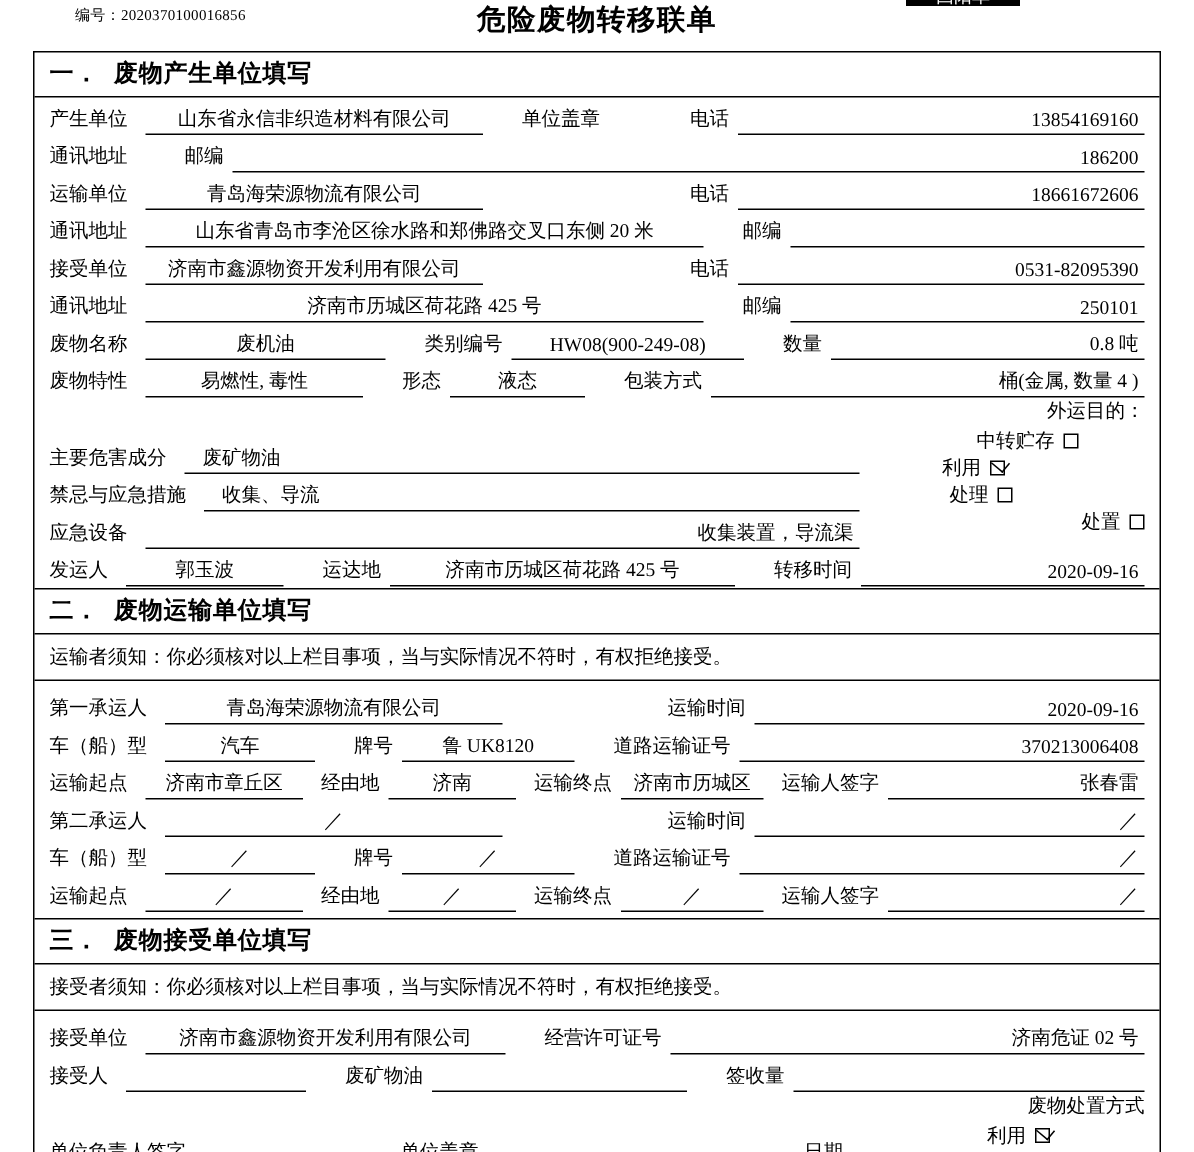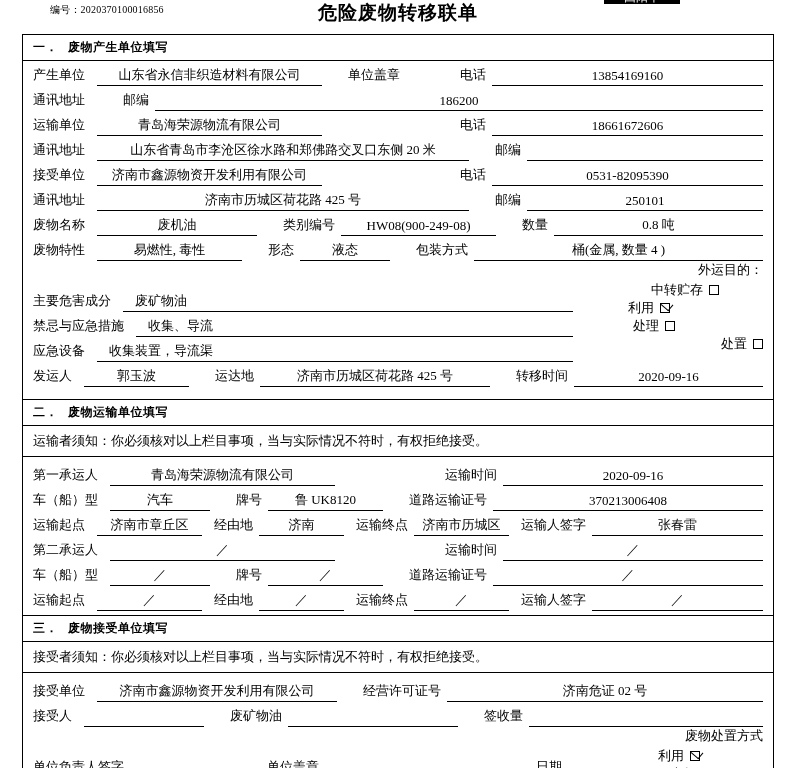--- a/index.html
+++ b/index.html
@@ -50,21 +50,21 @@
   }
 
   
   .frame {
     border: 1px solid #000;
     width: 100%;
   }
   .sec-head {
     border-bottom: 1px solid #000;
     font-weight: bold;
-    font-size: 12px;
+    font-size: 16px;
     padding: 4px 0 4px 10px;
     letter-spacing: 0.5px;
     font-family: Liberation Serif, serif;
   }
   .sec-head .num { margin-right: 10px; }
   .note-row {
     border-bottom: 1px solid #000;
     padding: 6px 0 6px 10px;
     font-size: 13px;
   }
@@ -85,21 +85,21 @@
   
   .val {
     border-bottom: 1px solid #000;
     padding: 0 4px 1px 4px;
     font-size: 13px;
     white-space: nowrap;
     overflow: hidden;
     text-align: center;
     flex: none;
   }
-  .val.grow { flex: 1 1 auto; }
+  .val.grow { flex: 1 1 auto; text-align: right; }
   .blank {
     border-bottom: 1px solid #000;
     flex: 1 1 auto;
     height: 16px;
   }
   .gap { width: 12px; flex: none; }
   .gap-s { width: 6px; flex: none; }
   .gap-l { width: 26px; flex: none; }
 
   .cb {
@@ -264,25 +264,25 @@
     <div class="row">
       <span class="lbl">禁忌与应急措施</span>
       <span class="gap"></span>
       <span class="val grow" style="text-align:left;padding-left:12px;max-width:485px">收集、导流</span>
       <span class="gap" style="width:190px"></span>
     </div>
 
     <div class="row">
       <span class="lbl">应急设备</span>
       <span class="gap"></span>
-      <span class="val grow" style="text-align:left;padding-left:12px;max-width:520px">收集装置，导流渠</span>
+      <span class="val grow" style="text-align:right;padding-left:12px;max-width:520px">收集装置，导流渠</span>
       <span class="gap" style="width:190px"></span>
     </div>
 
-    <div class="row" style="margin-bottom:12px">
+    <div class="row" style="margin-bottom:1px">
       <span class="lbl">发运人</span>
       <span class="gap"></span>
       <span class="val" style="width:105px">郭玉波</span>
       <span class="gap-l"></span>
       <span class="lbl">运达地</span>
       <span class="gap-s"></span>
       <span class="val" style="width:230px">济南市历城区荷花路 425 号</span>
       <span class="gap-l"></span>
       <span class="lbl">转移时间</span>
       <span class="gap-s"></span>

